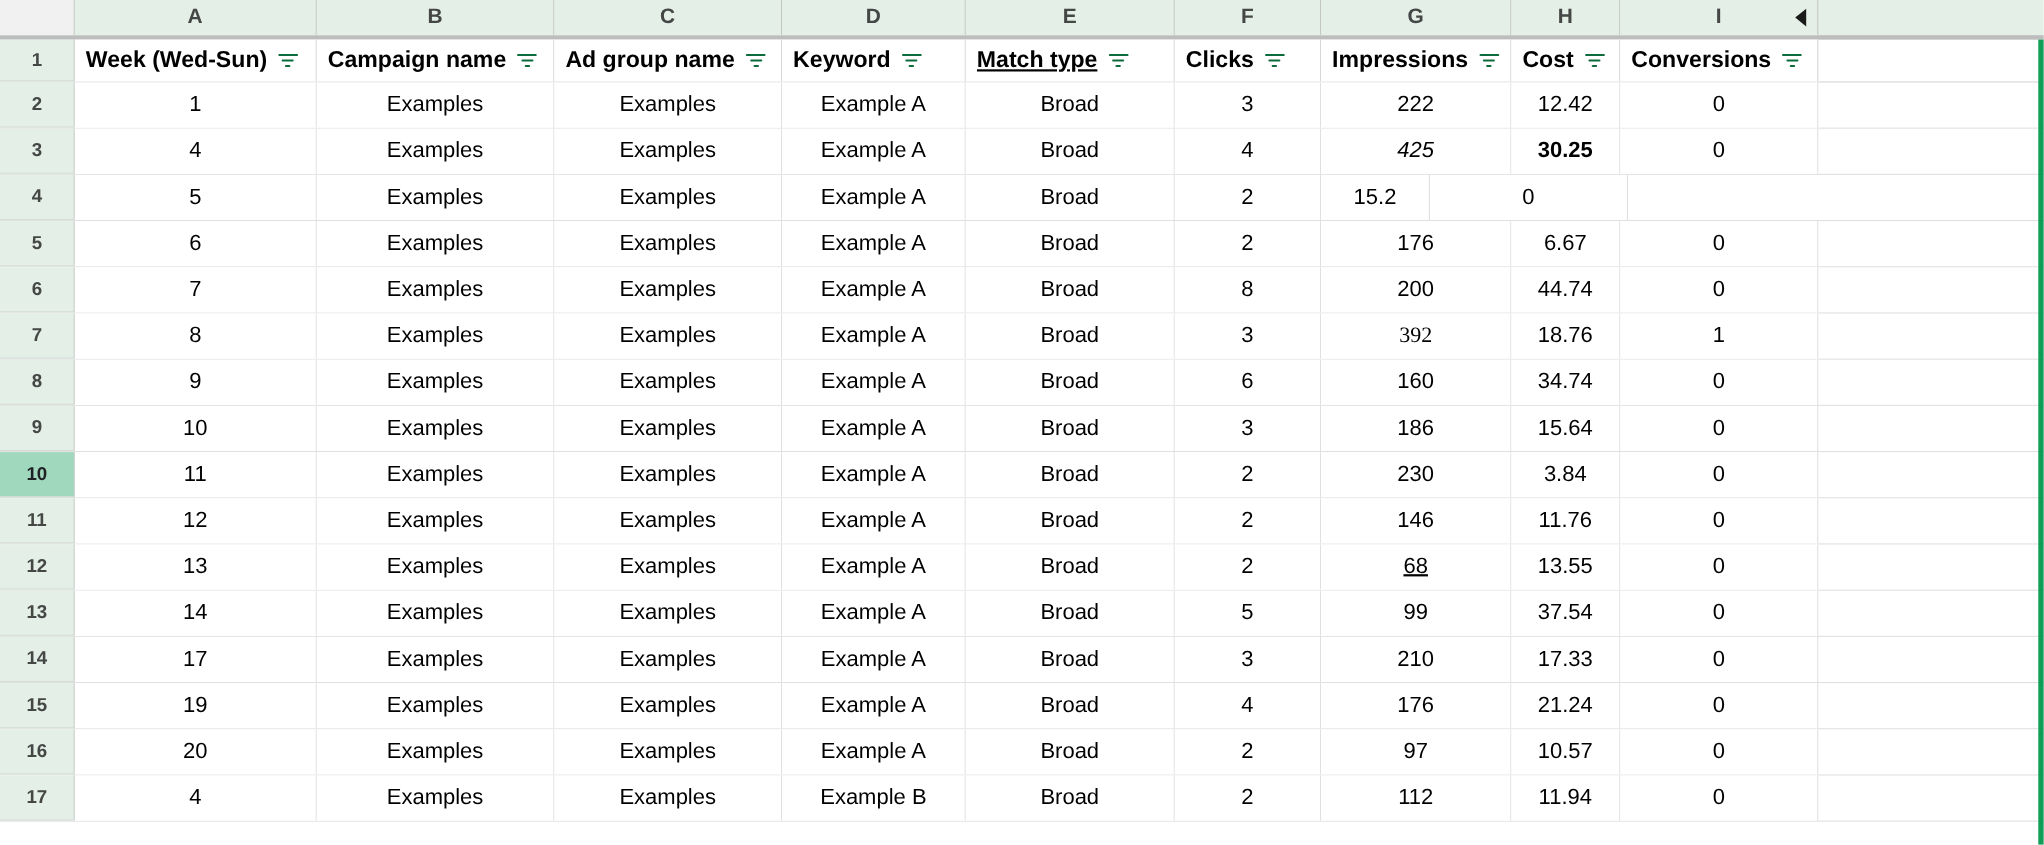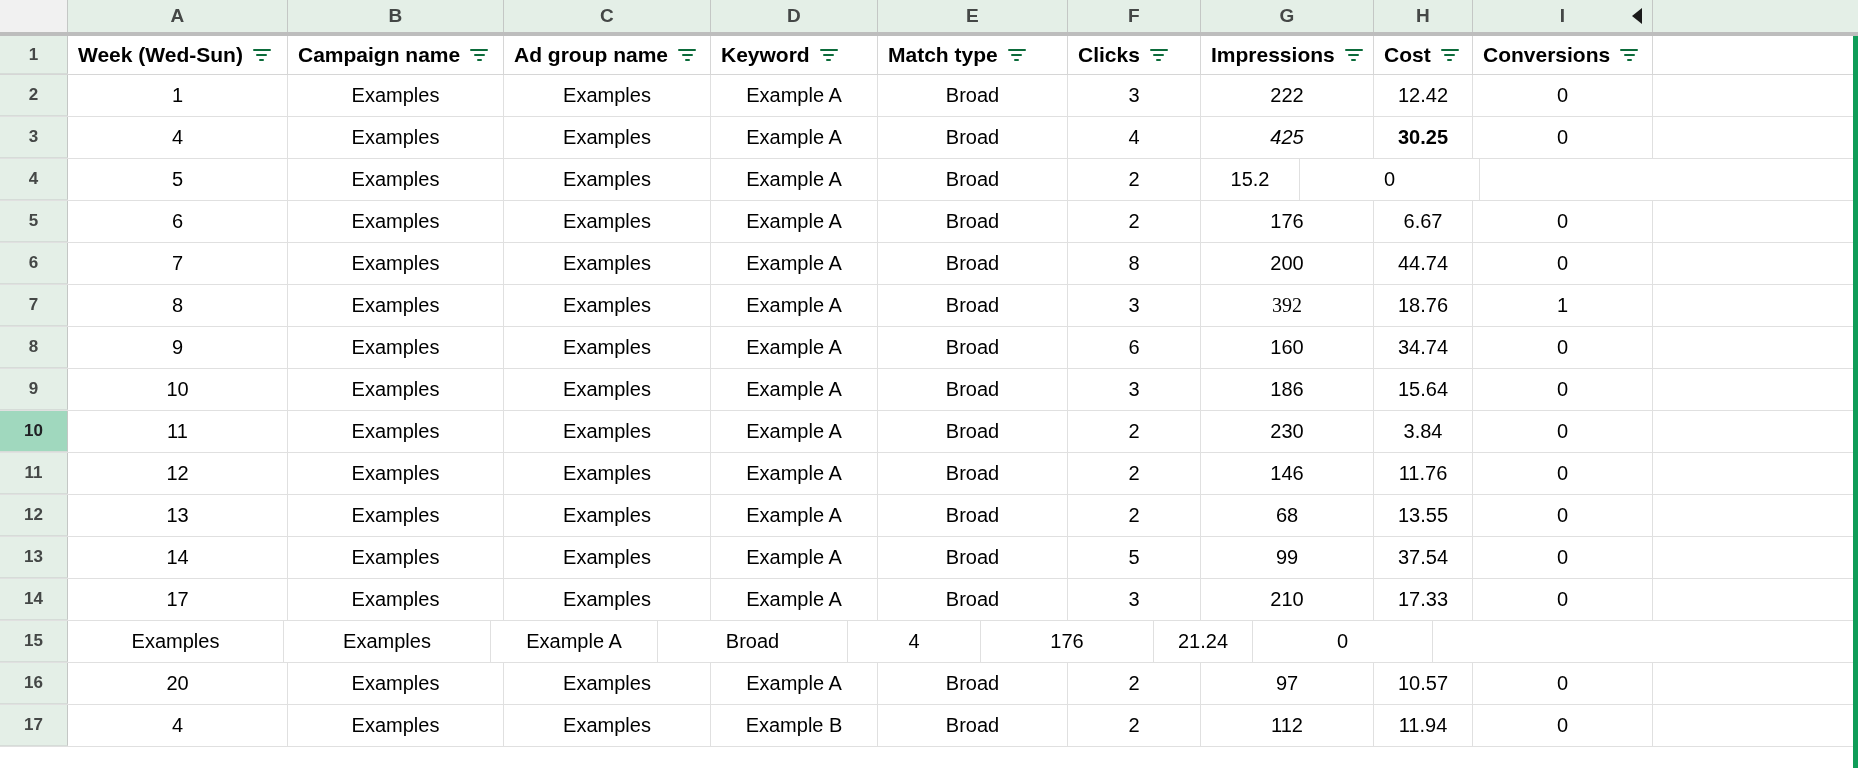--- a/index.html
+++ b/index.html
@@ -220,21 +220,21 @@
             </span>
           </div>
           <div class="cell" style="width: 167px; flex: 0 0 167px;">
             <span class="htext">Keyword</span>
             <span class="filter-icon">
               <i></i>
               <i></i>
               <i></i>
             </span>
           </div>
-          <div class="cell" style="width: 190px; flex: 0 0 190px;">
+          <div class="cell" style="width: 190px; flex: 0 0 190px; text-decoration: underline;">
             <span class="htext">Match type</span>
             <span class="filter-icon">
               <i></i>
               <i></i>
               <i></i>
             </span>
           </div>
           <div class="cell" style="width: 133px; flex: 0 0 133px;">
             <span class="htext">Clicks</span>
             <span class="filter-icon">
@@ -388,21 +388,21 @@
           <div class="cell" style="width: 180px; flex: 0 0 180px;">0</div>
         </div>
         <div class="row">
           <div class="rowhead">12</div>
           <div class="cell" style="width: 220px; flex: 0 0 220px;">13</div>
           <div class="cell" style="width: 216px; flex: 0 0 216px;">Examples</div>
           <div class="cell" style="width: 207px; flex: 0 0 207px;">Examples</div>
           <div class="cell" style="width: 167px; flex: 0 0 167px;">Example A</div>
           <div class="cell" style="width: 190px; flex: 0 0 190px;">Broad</div>
           <div class="cell" style="width: 133px; flex: 0 0 133px;">2</div>
-          <div class="cell" style="width: 173px; flex: 0 0 173px;">68</div>
+          <div class="cell" style="width: 173px; flex: 0 0 173px; text-decoration: underline;">68</div>
           <div class="cell" style="width: 99px; flex: 0 0 99px;">13.55</div>
           <div class="cell" style="width: 180px; flex: 0 0 180px;">0</div>
         </div>
         <div class="row">
           <div class="rowhead">13</div>
           <div class="cell" style="width: 220px; flex: 0 0 220px;">14</div>
           <div class="cell" style="width: 216px; flex: 0 0 216px;">Examples</div>
           <div class="cell" style="width: 207px; flex: 0 0 207px;">Examples</div>
           <div class="cell" style="width: 167px; flex: 0 0 167px;">Example A</div>
           <div class="cell" style="width: 190px; flex: 0 0 190px;">Broad</div>
@@ -418,20 +418,21 @@
           <div class="cell" style="width: 207px; flex: 0 0 207px;">Examples</div>
           <div class="cell" style="width: 167px; flex: 0 0 167px;">Example A</div>
           <div class="cell" style="width: 190px; flex: 0 0 190px;">Broad</div>
           <div class="cell" style="width: 133px; flex: 0 0 133px;">3</div>
           <div class="cell" style="width: 173px; flex: 0 0 173px;">210</div>
           <div class="cell" style="width: 99px; flex: 0 0 99px;">17.33</div>
           <div class="cell" style="width: 180px; flex: 0 0 180px;">0</div>
         </div>
         <div class="row">
           <div class="rowhead">15</div>
+          <div class="cell" style="width: 220px; flex: 0 0 220px;">19</div>
           <div class="cell" style="width: 216px; flex: 0 0 216px;">Examples</div>
           <div class="cell" style="width: 207px; flex: 0 0 207px;">Examples</div>
           <div class="cell" style="width: 167px; flex: 0 0 167px;">Example A</div>
           <div class="cell" style="width: 190px; flex: 0 0 190px;">Broad</div>
           <div class="cell" style="width: 133px; flex: 0 0 133px;">4</div>
           <div class="cell" style="width: 173px; flex: 0 0 173px;">176</div>
           <div class="cell" style="width: 99px; flex: 0 0 99px;">21.24</div>
           <div class="cell" style="width: 180px; flex: 0 0 180px;">0</div>
         </div>
         <div class="row">

